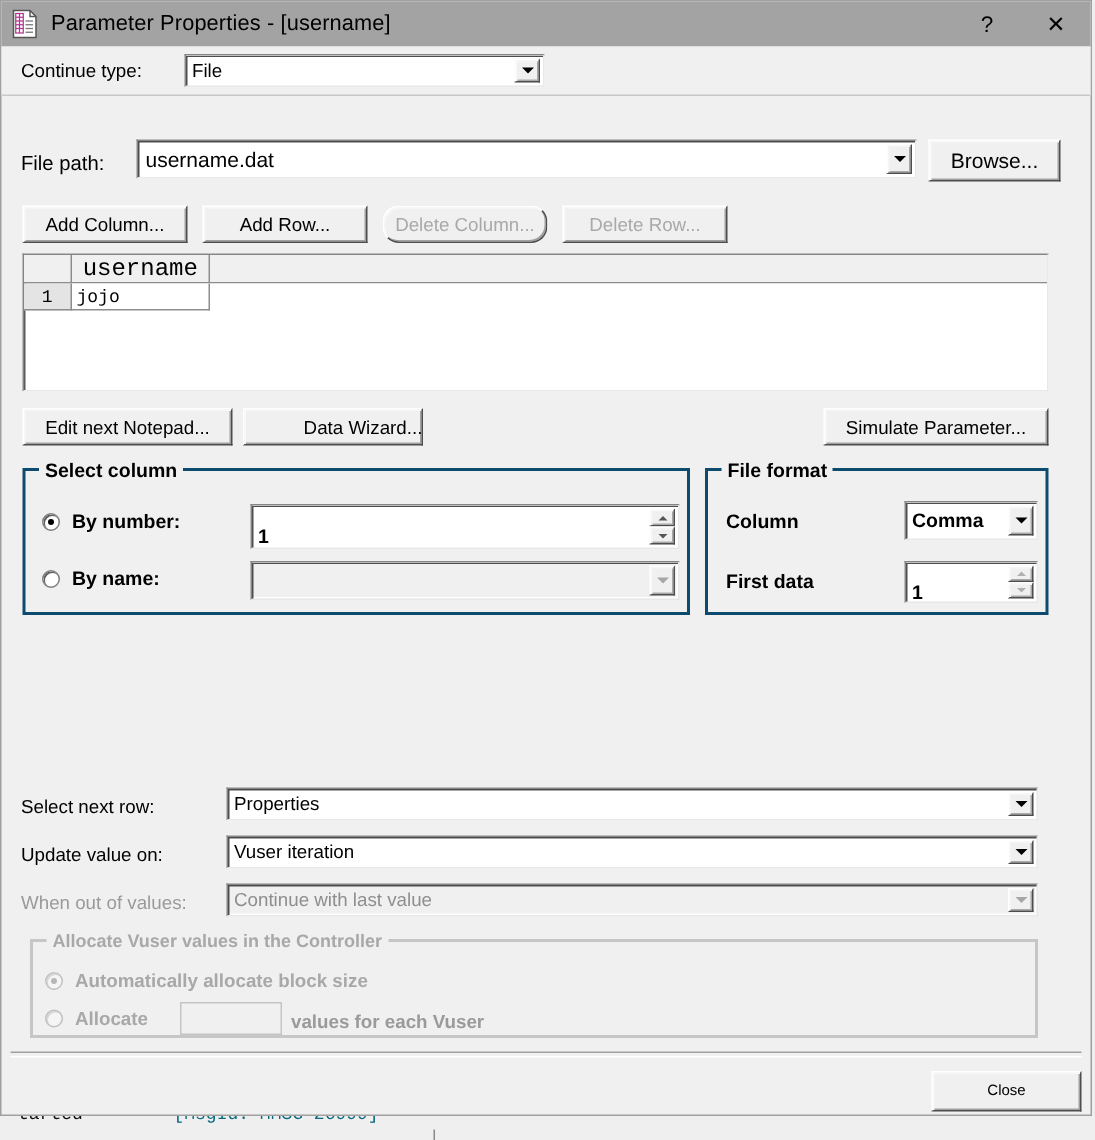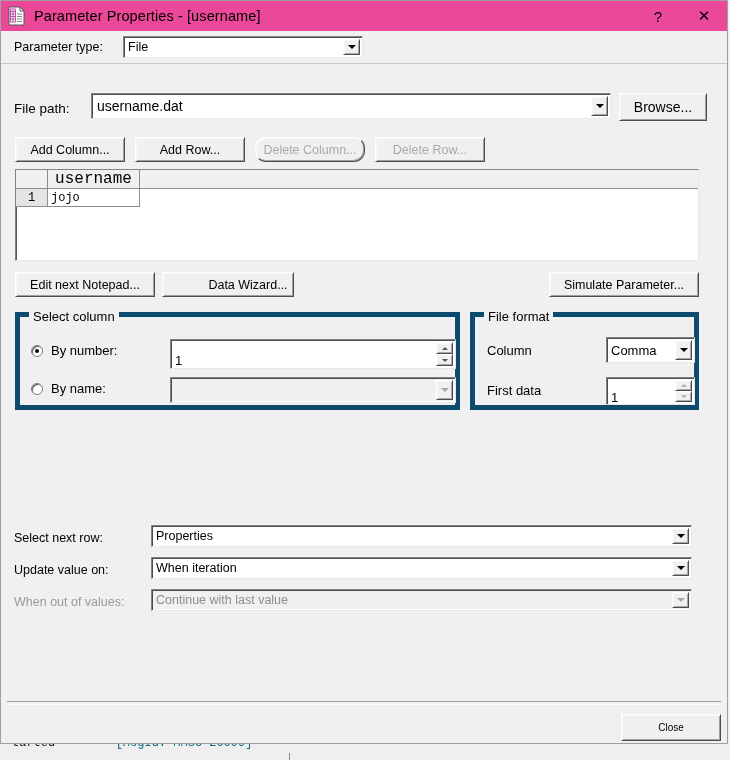--- a/index.html
+++ b/index.html
@@ -56,21 +56,21 @@
     height: 744px;
     background: #f0f0f0;
     border: 1px solid #a0a0a0;
     box-sizing: border-box;
   }
 
   
   .titlebar {
     position: relative;
     height: 30px;
-    background: #ec4899;
+    background: #a3a3a3;
     display: flex;
     align-items: center;
   }
   .title-icon {
     width: 18px;
     height: 20px;
     margin-left: 7px;
     margin-right: 8px;
     flex: 0 0 auto;
     position: relative;
@@ -287,22 +287,23 @@
     align-items: center;
     padding-left: 3px;
     font-family: "Liberation Mono", monospace;
     font-size: 12px;
   }
   .gr-filler { flex: 1; background: #ffffff; }
 
   
   .group {
     position: absolute;
-    border: 5px solid #0c4a6e;
-    box-sizing: border-box;
+    border: 2px solid #0c4a6e;
+    box-sizing: border-box;
+    font-weight: bold;
   }
   .group.dim { border-color: #c6c6c6; }
   .group-title {
     position: absolute;
     top: -8px;
     left: 9px;
     background: #f0f0f0;
     padding: 0 4px;
     font-size: 13px;
     color: #000;
@@ -386,21 +387,21 @@
       </svg>
     </span>
     <span class="title-text">Parameter Properties - [username]</span>
     <span class="title-btns">
       <span class="tbtn help">?</span>
       <span class="tbtn">✕</span>
     </span>
   </div>
 
   <div class="ptype-strip">
-    <span class="lbl" style="left:13px; top:9px;">Parameter type:</span>
+    <span class="lbl" style="left:13px; top:9px;">Continue type:</span>
     <div class="field" style="left:122px; top:5px; width:240px; height:22px;">
       <span class="field-text">File</span>
       <span class="combo-btn">
         <span class="arrow-dn"></span>
       </span>
     </div>
   </div>
 
   <span class="lbl" style="left:13px; top:100px; font-size:13.5px;">File path:</span>
   <div class="field" style="left:90px; top:92px; width:520px; height:26px;">
@@ -423,21 +424,21 @@
       <div class="gh-filler"></div>
     </div>
     <div class="grid-row">
       <div class="gr-num">1</div>
       <div class="gr-cell">jojo</div>
       <div class="gr-filler"></div>
     </div>
   </div>
 
   <div class="btn" style="left:14px; top:271px; width:140px; height:25px;">Edit next Notepad...</div>
-  <div class="btn" style="left:161px; top:271px; width:132px; height:25px;padding-left:40px;">Data Wizard...</div>
+  <div class="btn" style="left:161px; top:271px; width:120px; height:25px;padding-left:40px;">Data Wizard...</div>
   <div class="btn" style="left:548px; top:271px; width:150px; height:25px;">Simulate Parameter...</div>
 
   <div class="group" style="left:14px; top:311px; width:445px; height:98px;">
     <span class="group-title">Select column</span>
 
     <span class="radio-wrap" style="left:11px; top:26px;">
       <span class="radio checked"></span>
       <span class="radio-label">By number:</span>
     </span>
     <div class="field" style="left:150px; top:22px; width:286px; height:30px;">
@@ -492,31 +493,48 @@
   <span class="lbl" style="left:13px; top:530px;">Select next row:</span>
   <div class="field" style="left:150px; top:524px; width:541px; height:22px;">
     <span class="field-text">Properties</span>
     <span class="combo-btn">
       <span class="arrow-dn"></span>
     </span>
   </div>
 
   <span class="lbl" style="left:13px; top:562px;">Update value on:</span>
   <div class="field" style="left:150px; top:556px; width:541px; height:22px;">
-    <span class="field-text">When iteration</span>
+    <span class="field-text">Vuser iteration</span>
     <span class="combo-btn">
       <span class="arrow-dn"></span>
     </span>
   </div>
 
   <span class="lbl dim" style="left:13px; top:594px;">When out of values:</span>
   <div class="field disabled" style="left:150px; top:588px; width:541px; height:22px;">
     <span class="field-text dim">Continue with last value</span>
     <span class="combo-btn">
       <span class="arrow-dn dim"></span>
     </span>
   </div>
 
+  <div class="group dim" style="left:19px; top:625px; width:672px; height:66px;">
+    <span class="group-title dim">Allocate Vuser values in the Controller</span>
+
+    <span class="radio-wrap" style="left:8px; top:19px;">
+      <span class="radio dim checked"></span>
+      <span class="radio-label small dim">Automatically allocate block size</span>
+    </span>
+
+    <span class="radio-wrap" style="left:8px; top:44px;">
+      <span class="radio dim"></span>
+      <span class="radio-label small dim">Allocate</span>
+    </span>
+    <div class="field disabled flat" style="left:98px; top:40px; width:68px; height:22px; box-shadow:none; border-color:#c4c4c4;">
+      <span class="field-text dim"></span>
+    </div>
+    <span class="lbl dim" style="left:172px; top:46px;">values for each Vuser</span>
+  </div>
 
   <div class="footer-sep" style="top:700px;"></div>
   <div class="btn" style="left:620px; top:713px; width:100px; height:27px; font-size:10px;">Close</div>
 
 </div>
 
 </body></html>

